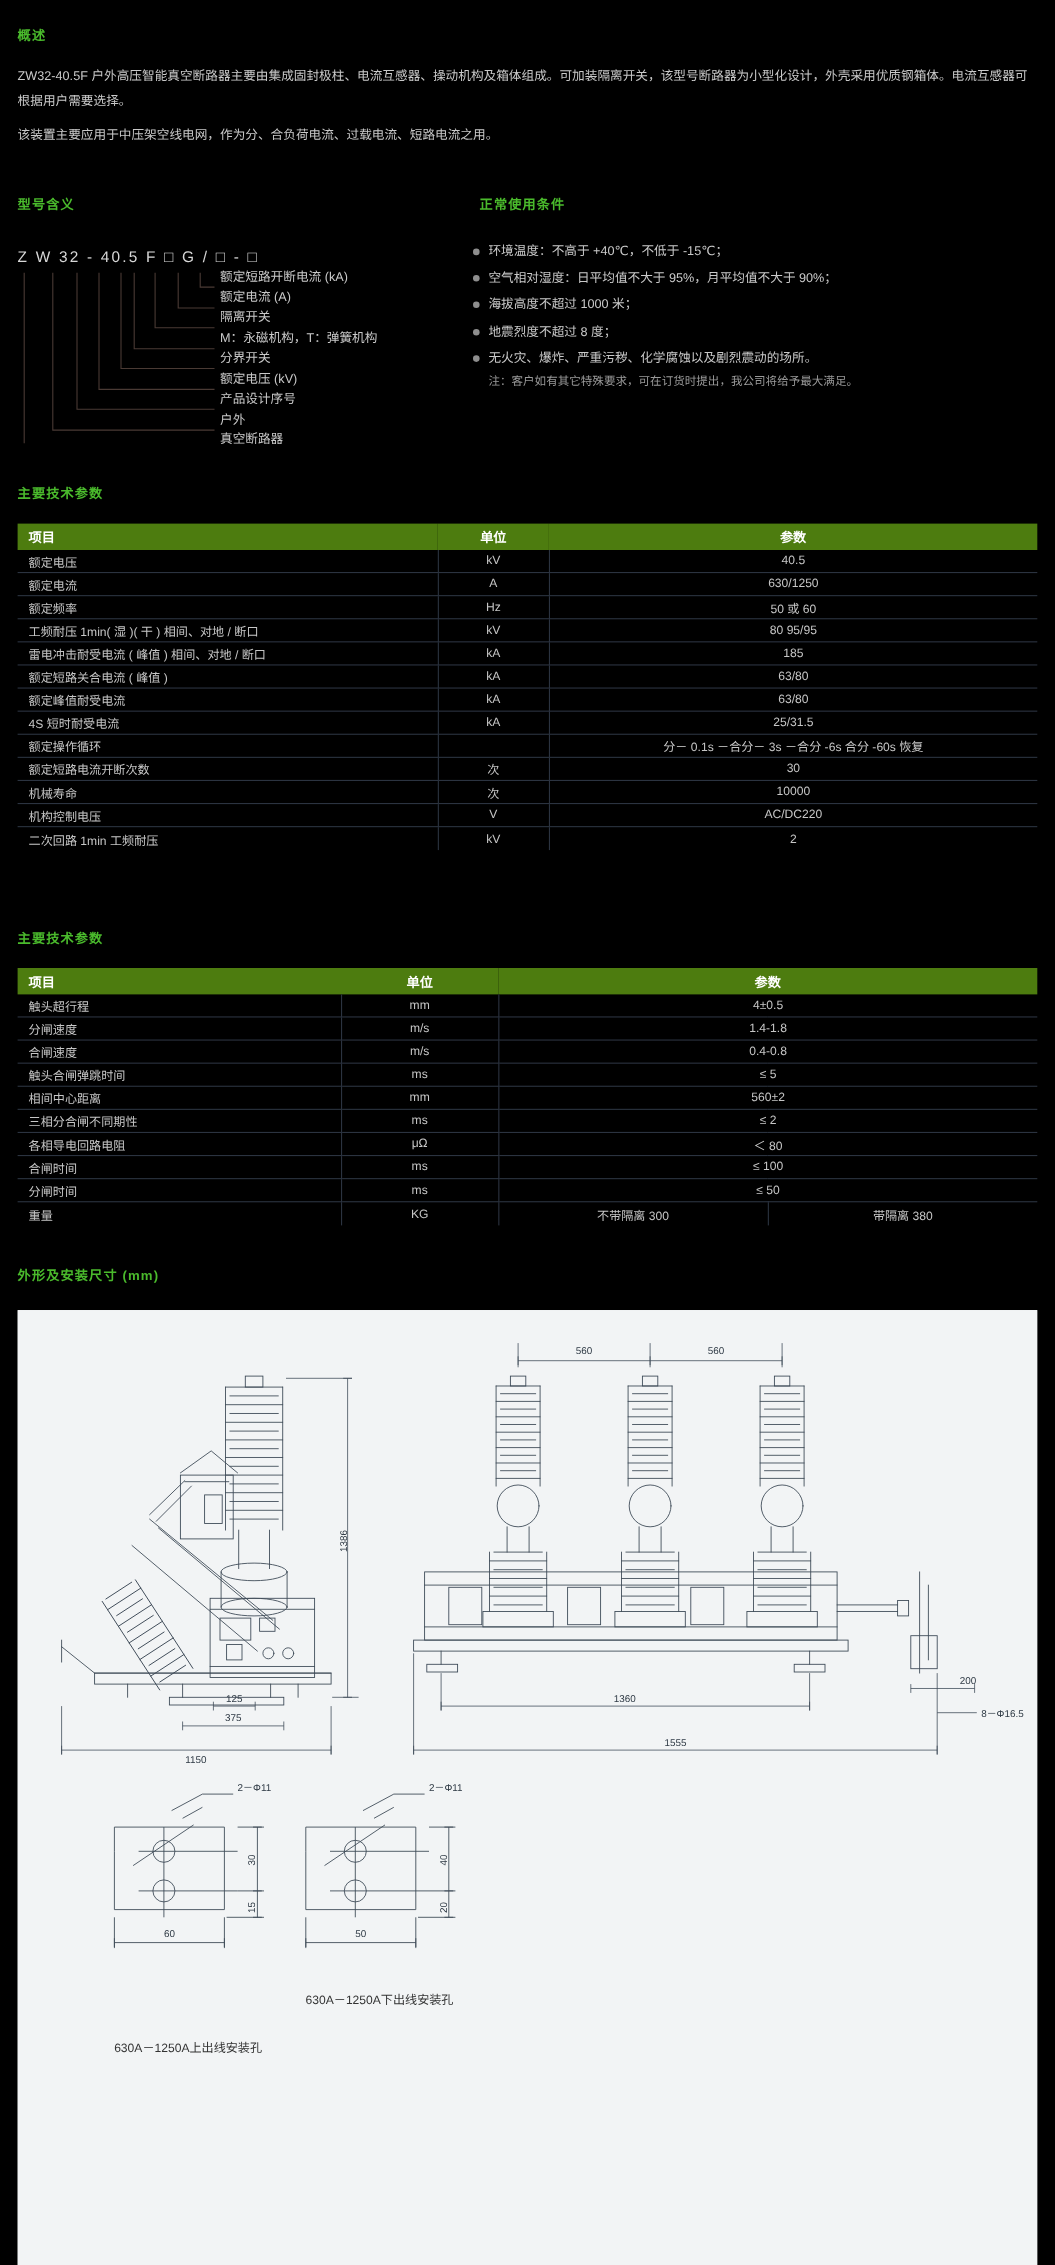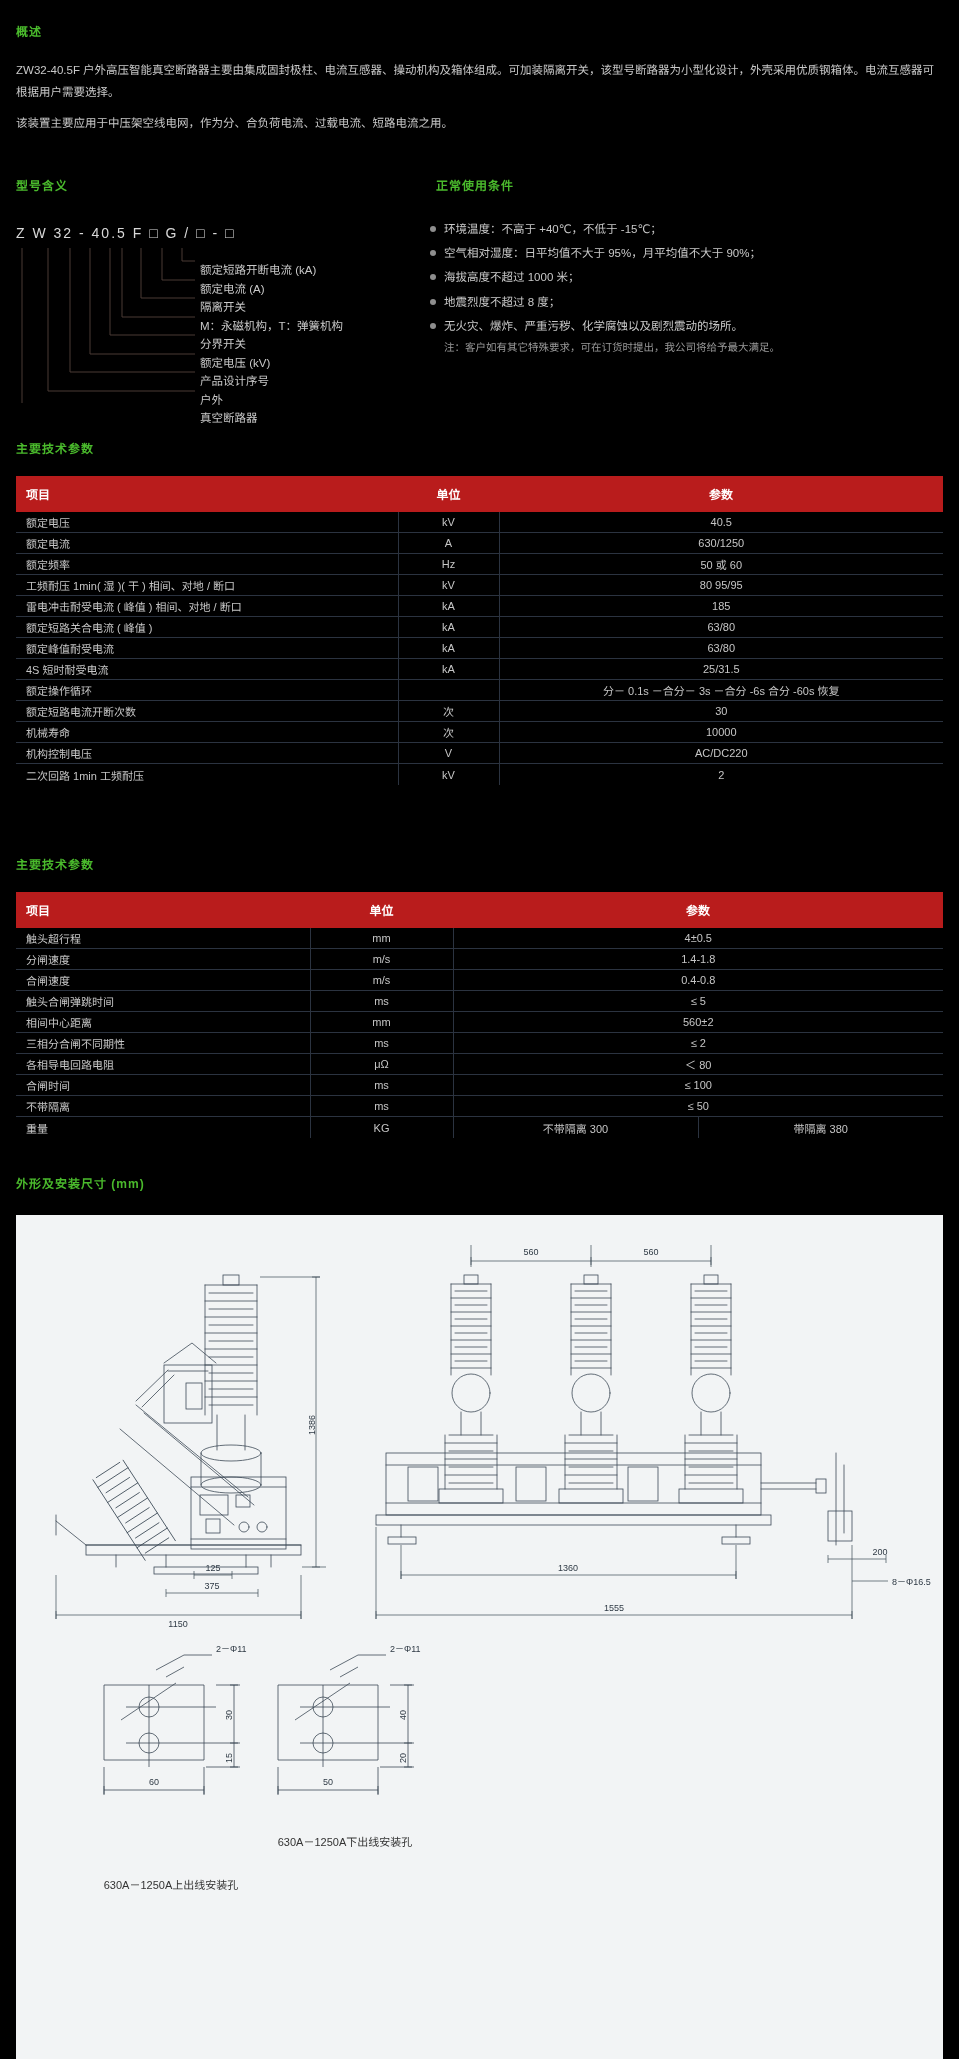--- a/index.html
+++ b/index.html
@@ -42,21 +42,21 @@
   .col-right { width: 539px; position: relative; }
 
   
   .model-wrap { position: relative; height: 200px; margin-top: 4px; }
   .model-code {
     position: absolute; left: 16px; top: 22px;
     font-size: 14px; letter-spacing: 2px; color: #d8d8d8;
     white-space: nowrap;
   }
   .model-svg { position: absolute; left: 0; top: 0; }
-  .model-labels { position: absolute; left: 200px; top: 40px; margin-top: 18px; }
+  .model-labels { position: absolute; left: 200px; top: 40px; }
   .model-labels .ml {
     height: 18.5px; line-height: 18.5px;
     font-size: 11.5px; color: #c9c9c9; white-space: nowrap;
   }
 
   
   .cond-list { padding: 14px 0 0 10px; }
   .cond-list li {
     list-style: none;
     font-size: 11.5px;
@@ -79,25 +79,25 @@
   
   .table-block { padding: 0 16px; }
   .tbl-sec-title { padding: 26px 0 10px 16px; }
   table.spec {
     width: 927px;
     border-collapse: collapse;
     font-size: 11px;
     table-layout: fixed;
   }
   table.spec th {
-    background: #b91c1c;
+    background: #4d7c0f;
     color: #fff;
     font-weight: bold;
     font-size: 12px;
-    height: 36px;
+    height: 24px;
     border: none;
     text-align: center;
   }
   table.spec th.item-col { text-align: left; padding-left: 10px; }
   table.spec td {
     height: 21px;
     border-bottom: 1px solid #2b3340;
     border-right: 1px solid #2b3340;
     color: #c6c6c6;
     text-align: center;
@@ -330,21 +330,21 @@
               <td class="item">各相导电回路电阻</td>
               <td>μΩ</td>
               <td class="last" colspan="2">＜ 80</td>
             </tr>
           <tr>
               <td class="item">合闸时间</td>
               <td>ms</td>
               <td class="last" colspan="2">≤ 100</td>
             </tr>
           <tr>
-              <td class="item">不带隔离</td>
+              <td class="item">分闸时间</td>
               <td>ms</td>
               <td class="last" colspan="2">≤ 50</td>
             </tr>
           <tr>
             <td class="item">重量</td>
             <td>KG</td>
             <td>不带隔离 300</td>
             <td class="last">带隔离 380</td>
           </tr>
         </tbody>

